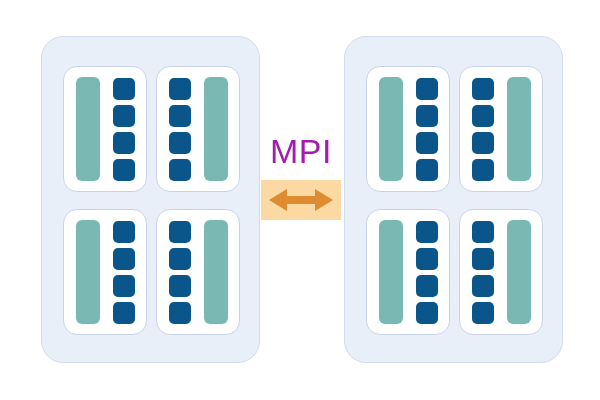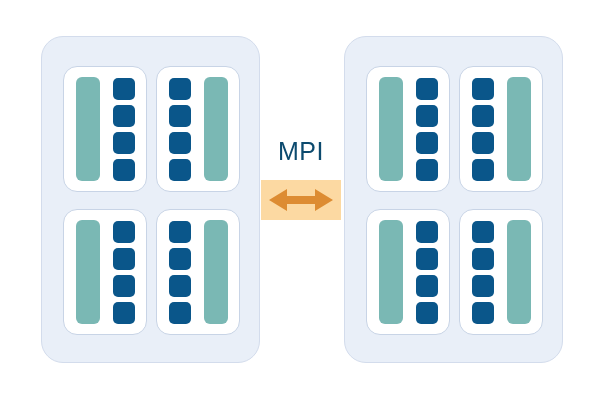--- a/index.html
+++ b/index.html
@@ -98,22 +98,22 @@
     height: 92px;
   }
   #mpi-label {
     position: absolute;
     left: 0;
     top: 0;
     width: 80px;
     height: 46px;
     line-height: 46px;
     text-align: center;
-    font-size: 25px;
-    color: #0c4a6e;
+    font-size: 34px;
+    color: #a21caf;
     letter-spacing: 0.5px;
     white-space: nowrap;
   }
   #mpi-arrow-box {
     position: absolute;
     left: 0;
     top: 52px;
     width: 80px;
     height: 40px;
     background: #fcd9a2;

